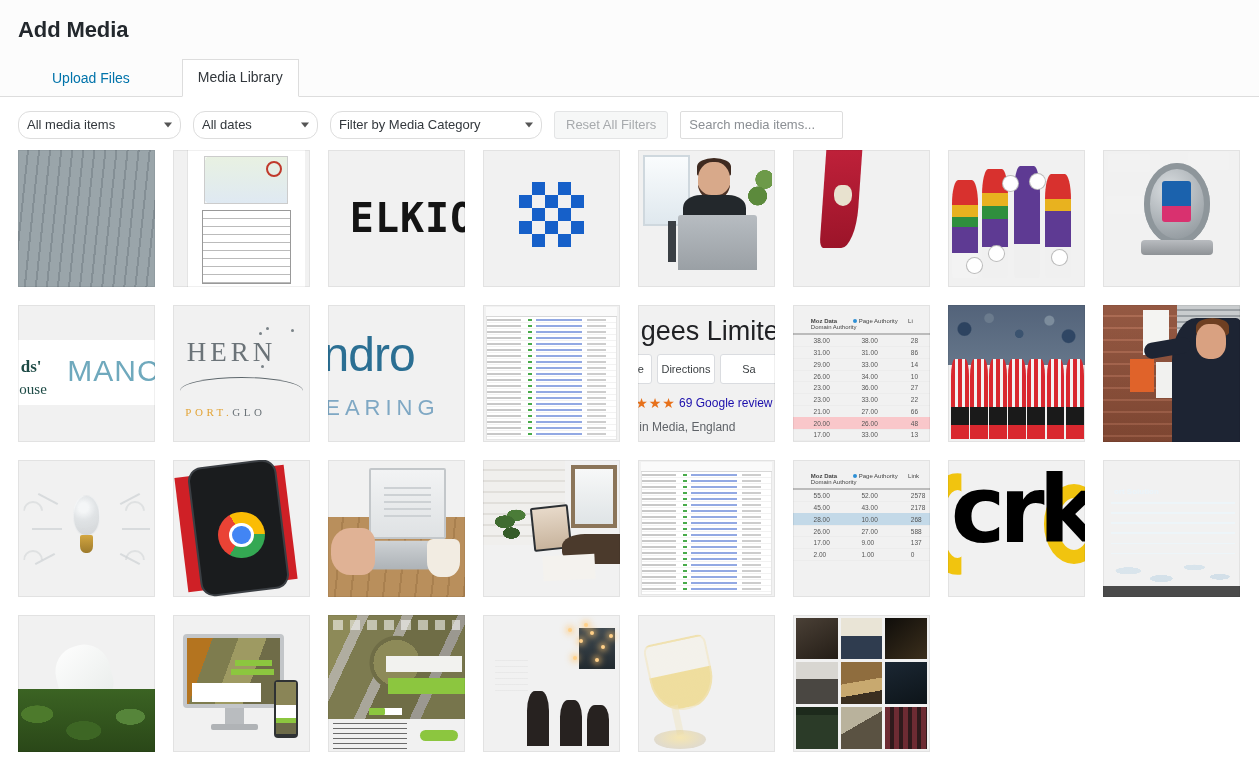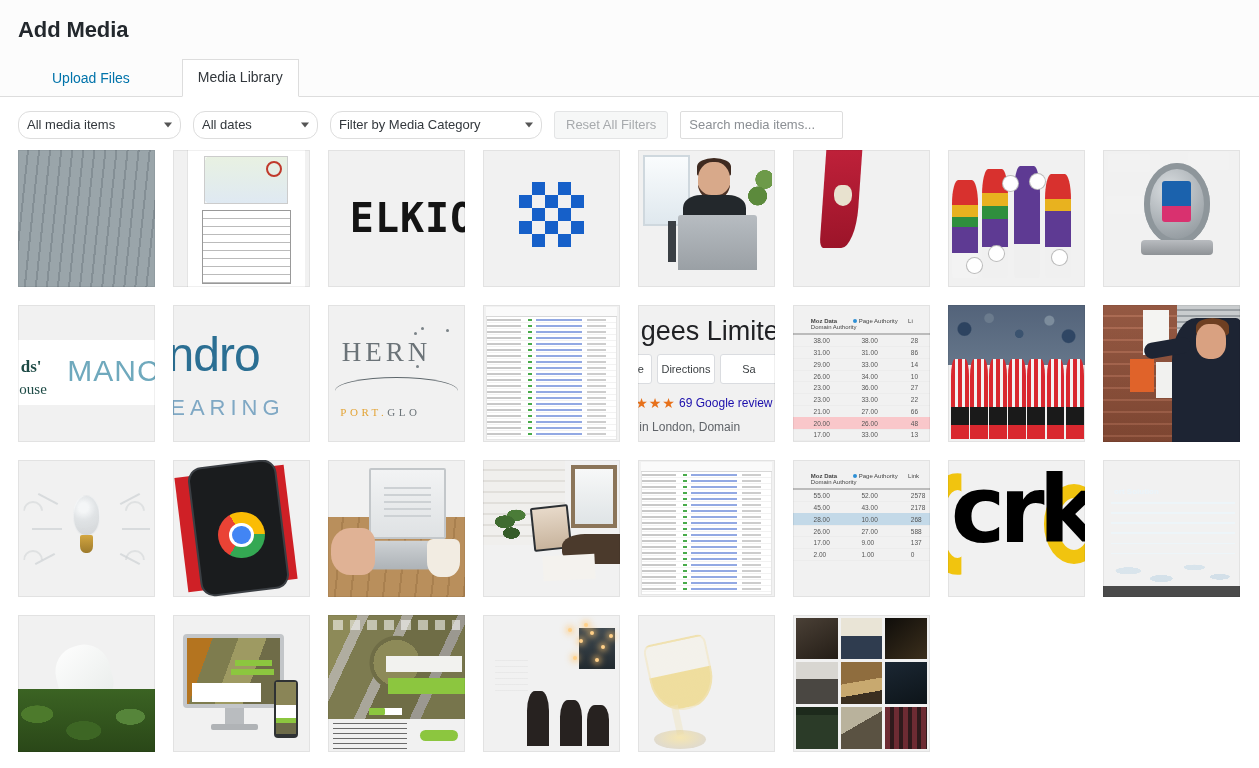--- a/index.html
+++ b/index.html
@@ -1012,56 +1012,56 @@
           </div>
         </li>
         <li class="attachment" title="Manchester teal wordmark banner">
           <div class="thumb art-manch">
             <div class="band"></div>
             <span class="t1">ds'</span>
             <span class="t2">ouse</span>
             <span class="t3">MANCH</span>
           </div>
         </li>
-        <li class="attachment" title="Blue ndro HEARING logo">
-          <div class="thumb art-hearing">
-            <span class="w1">ndro</span>
-            <span class="w2">EARING</span>
-          </div>
-        </li>
         <li class="attachment" title="Thin serif HERN PORT.GLO logo">
           <div class="thumb art-hern">
             <span class="hw">HERN</span>
             <span class="dot" style="left:68%;top:16%"></span>
             <span class="dot" style="left:63%;top:20%"></span>
             <span class="dot" style="left:86%;top:18%"></span>
             <span class="dot" style="left:64%;top:44%"></span>
             <div class="swoosh"></div>
             <span class="pw"><span class="o">PORT.</span><span class="g">GLO</span></span>
           </div>
         </li>
+        <li class="attachment" title="Blue ndro HEARING logo">
+          <div class="thumb art-hearing">
+            <span class="w1">ndro</span>
+            <span class="w2">EARING</span>
+          </div>
+        </li>
         <li class="attachment" title="Spreadsheet screenshot with link rows">
           <div class="thumb art-sheet">
             <div class="hdr"></div>
             <div class="rows"></div>
             <div class="cA"></div>
             <div class="cB"></div>
             <div class="cC"></div>
             <div class="cD"></div>
           </div>
         </li>
         <li class="attachment" title="Google Business listing panel screenshot">
           <div class="thumb art-gmb">
             <span class="title">gees Limite</span>
             <span class="btn b1">e</span>
             <span class="btn b2">Directions</span>
             <span class="btn b3">Sa</span>
             <span class="stars">★★★</span>
             <span class="revs">69 Google review</span>
-            <span class="loc">in London, Domain</span>
+            <span class="loc">in Media, England</span>
           </div>
         </li>
         <li class="attachment" title="Moz Domain Authority data table screenshot">
           <div class="thumb art-moz">
             <div class="thead">
               <span class="th th1"><b>Moz Data</b>Domain Authority</span>
               <span class="th th2">Page Authority</span>
               <span class="th th3">Li</span>
               <span class="bluedot"></span>
             </div>

